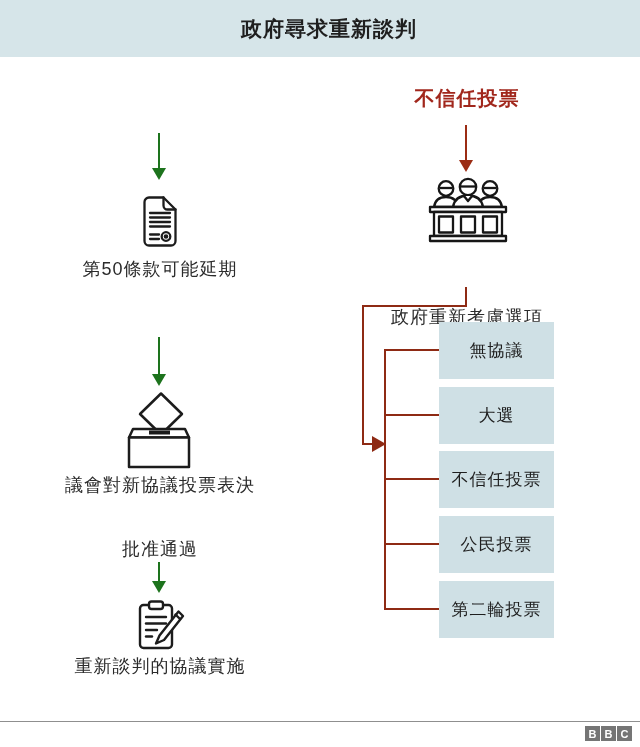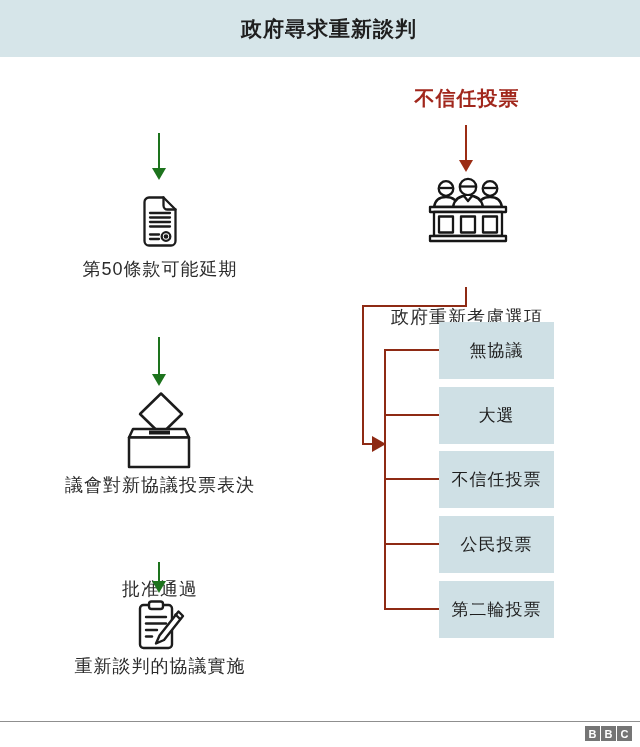--- a/index.html
+++ b/index.html
@@ -92,21 +92,21 @@
   <div class="icon" style="left:124px;top:391px;">
     <svg width="70" height="78" viewBox="0 0 70 78" fill="none" stroke="#1c1c1c" stroke-width="2.5" stroke-linejoin="round">
       <polygon points="37,2.5 58,23 37,43.5 16,23" fill="#ffffff"></polygon>
       <polygon points="9,38 61,38 65,46.5 5,46.5" fill="#ffffff"></polygon>
       <rect x="25" y="39.5" width="21" height="4" fill="#1c1c1c" stroke="none"></rect>
       <rect x="5" y="46.5" width="60" height="29.5" fill="#ffffff"></rect>
     </svg>
   </div>
   <div class="step-label lcol" style="top:473px;">議會對新協議投票表決</div>
 
-  <div class="step-label lcol" style="top:537px;margin-top:40px;">批准通過</div>
+  <div class="step-label lcol" style="top:537px;">批准通過</div>
 
   <div class="arrow green" style="left:152px;top:562px;">
     <div class="stem" style="height:19px;"></div>
     <div class="head"></div>
   </div>
 
   <div class="icon" style="left:138px;top:600px;">
     <svg width="47" height="50" viewBox="0 0 47 50" fill="none" stroke="#1c1c1c" stroke-width="2.4" stroke-linecap="round" stroke-linejoin="round">
       <rect x="2" y="5" width="32" height="43" rx="3.5" fill="#ffffff"></rect>
       <rect x="11" y="1.5" width="14" height="7.5" rx="2.5" fill="#ffffff"></rect>

